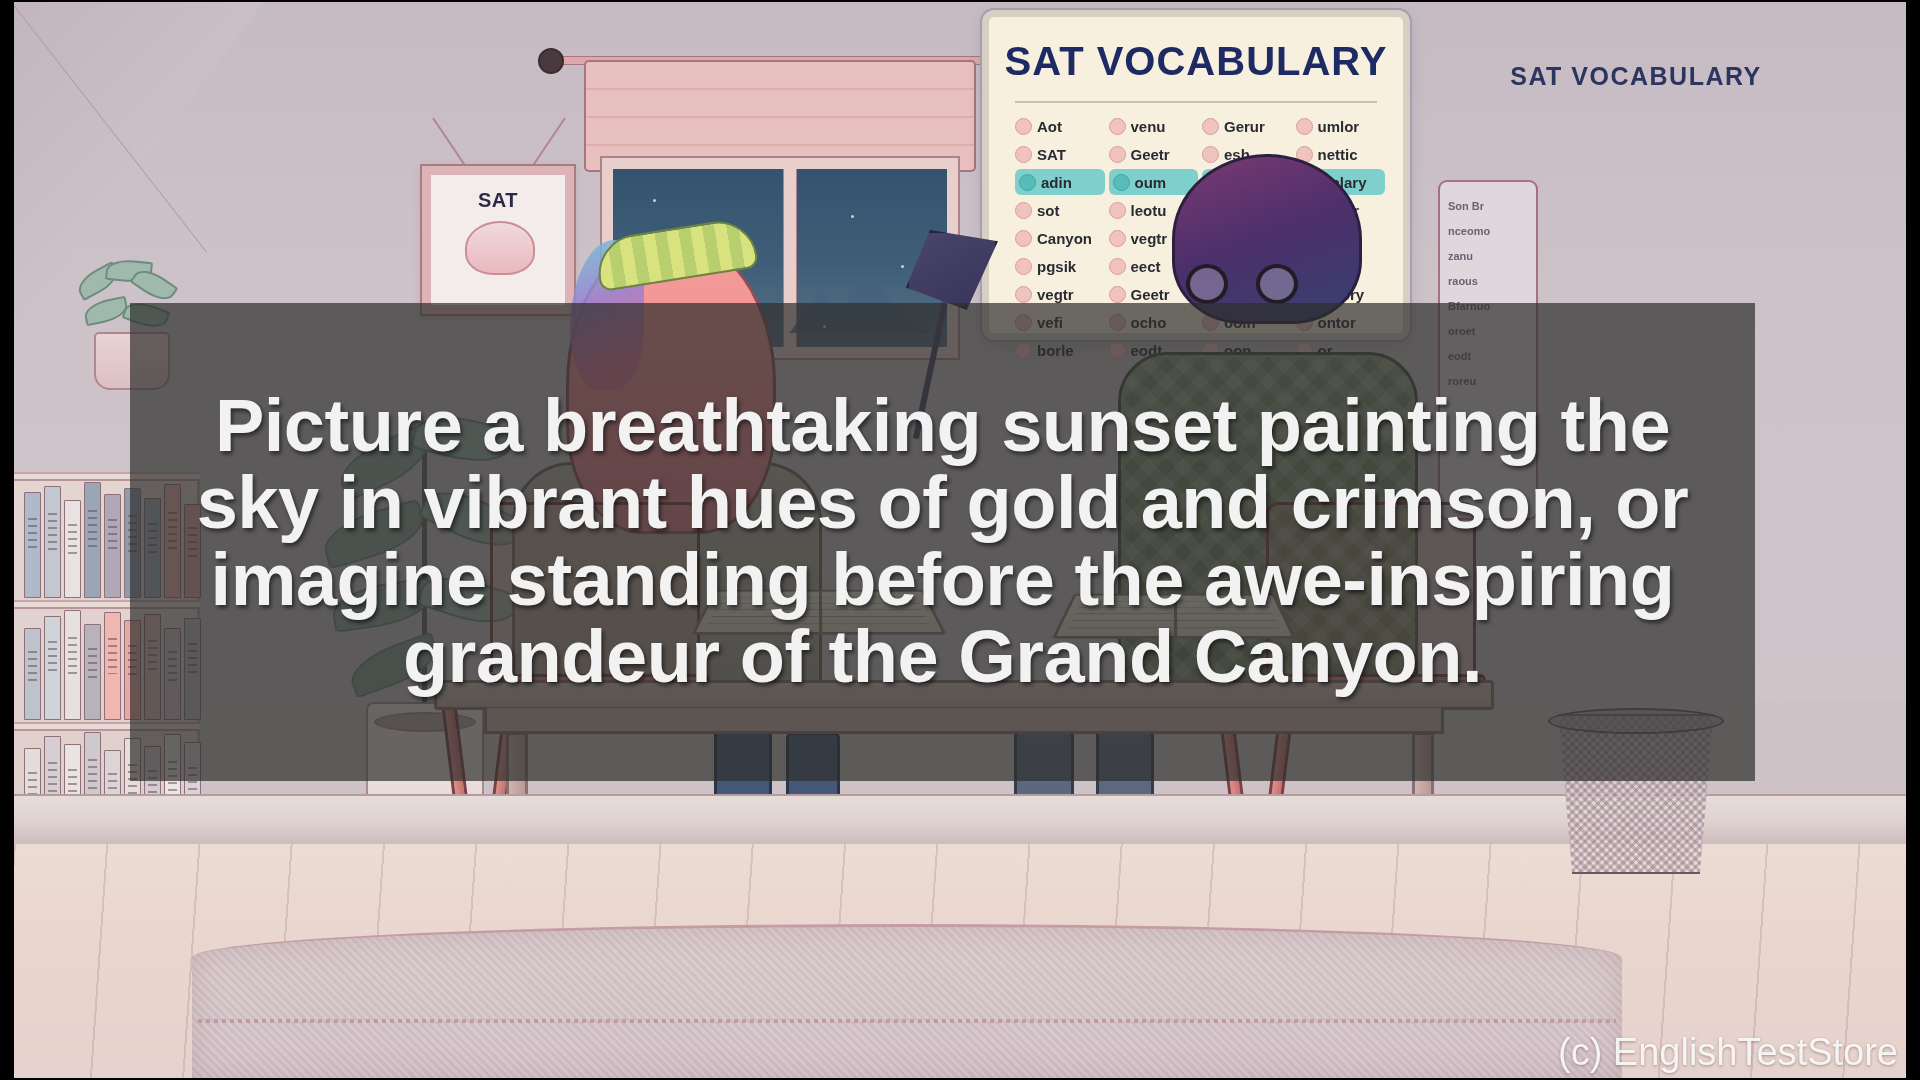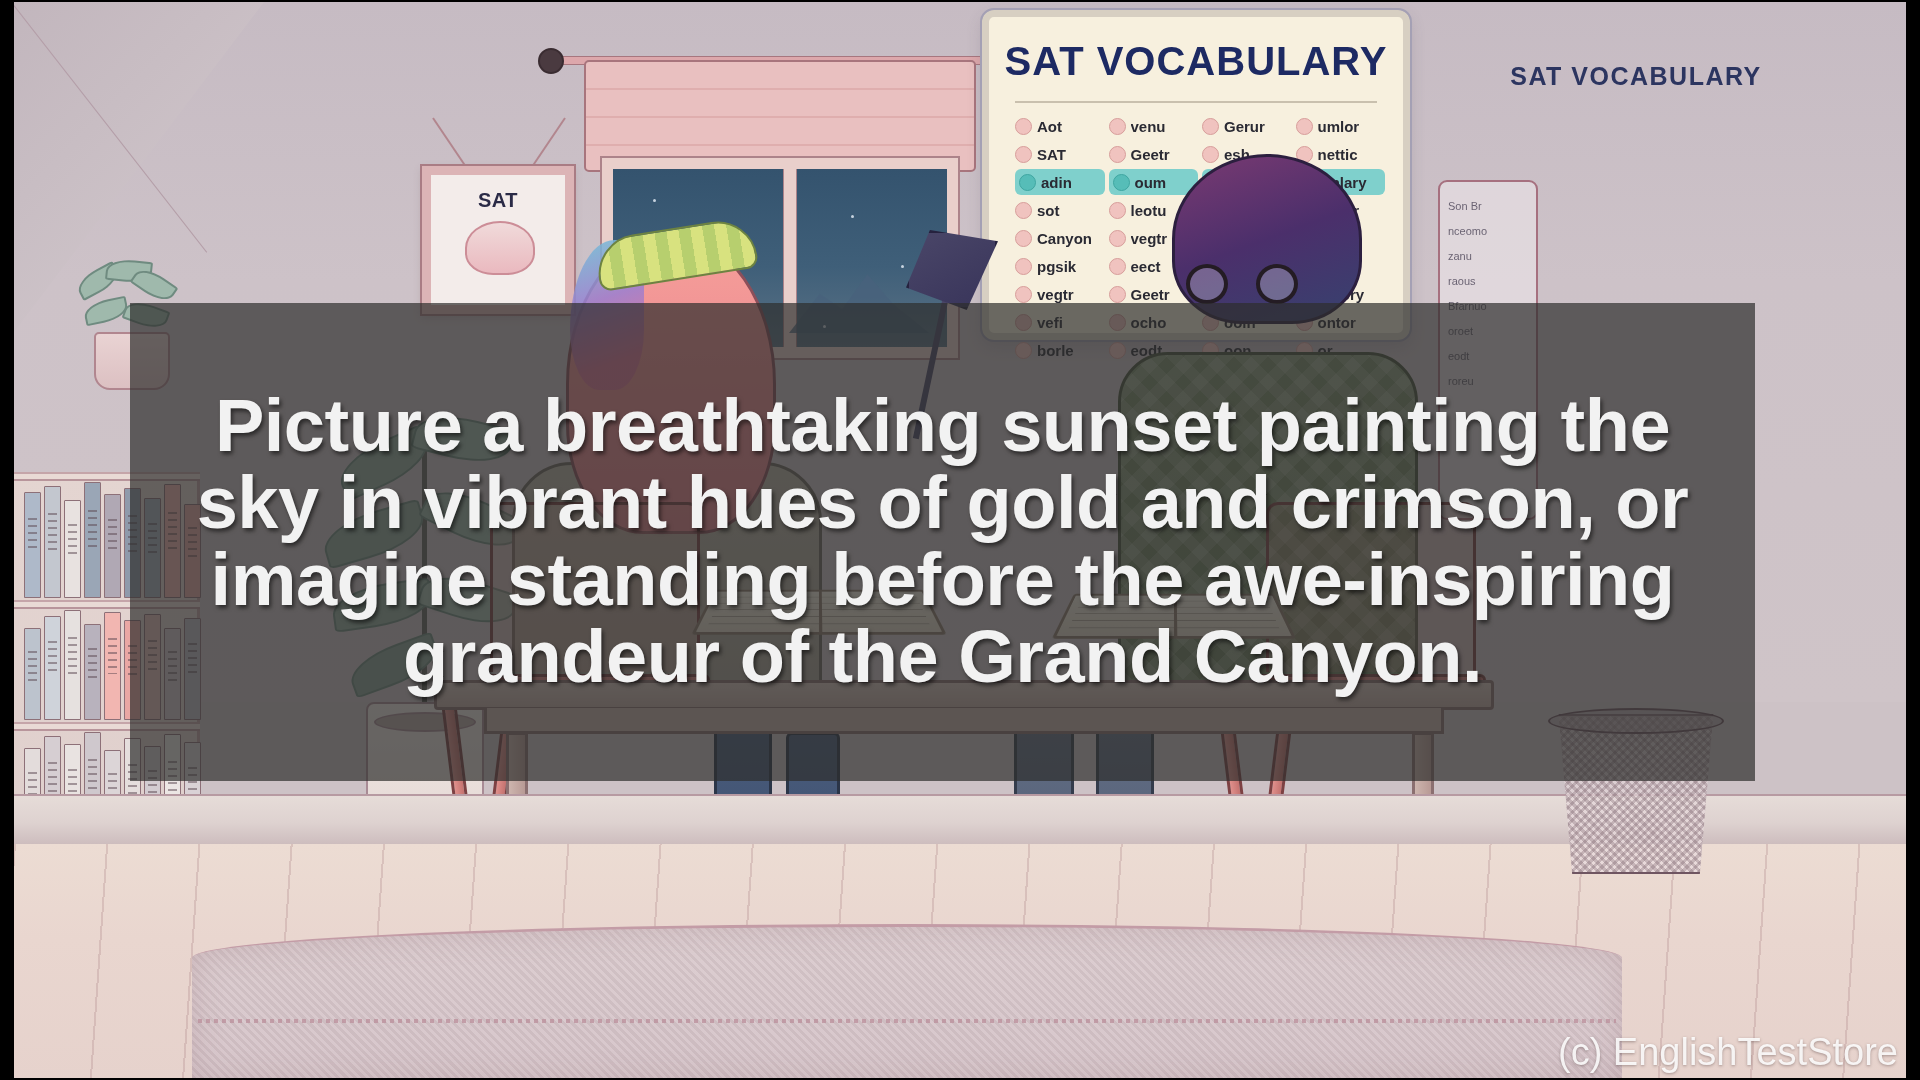--- a/index.html
+++ b/index.html
@@ -205,21 +205,21 @@
   }
   .pr-title {
     position:absolute; left:0; right:0; top:10px; text-align:center;
     font-size:25px; font-weight:700; color:#2c3560; letter-spacing:1.5px;
   }
   .pr-left-card {
     position:absolute; left:12px; top:128px; width:100px; height:340px;
     border:2px solid #a6707f; border-radius:9px; background:rgba(250,245,247,.42);
     padding:18px 8px;
   }
-  .pr-li { font-size:11px; color:#4a4356; font-weight:400; margin-bottom:13px; opacity:.78;}
+  .pr-li { font-size:11px; color:#4a4356; font-weight:700; margin-bottom:13px; opacity:.78;}
   .pr-right-card {
     position:absolute; left:132px; top:128px; width:276px; height:222px;
     border:2px solid #a6707f; border-radius:9px; background:rgba(252,248,249,.5);
   }
   .pr-sub { position:absolute; top:12px; font-size:15px; font-weight:700; color:#2c3560; letter-spacing:.5px;}
   .wreath {
     position:absolute; top:52px; width:118px; height:118px; border-radius:50%;
     background:
       repeating-radial-gradient(circle at 50% 50%, rgba(255,255,255,.35) 0 2px, rgba(0,0,0,0) 2px 4px),
       radial-gradient(circle at 50% 50%, #f9f3f3 0 26%, #ef8e95 27%, #e87d86 70%, #f0a2a8 100%);

